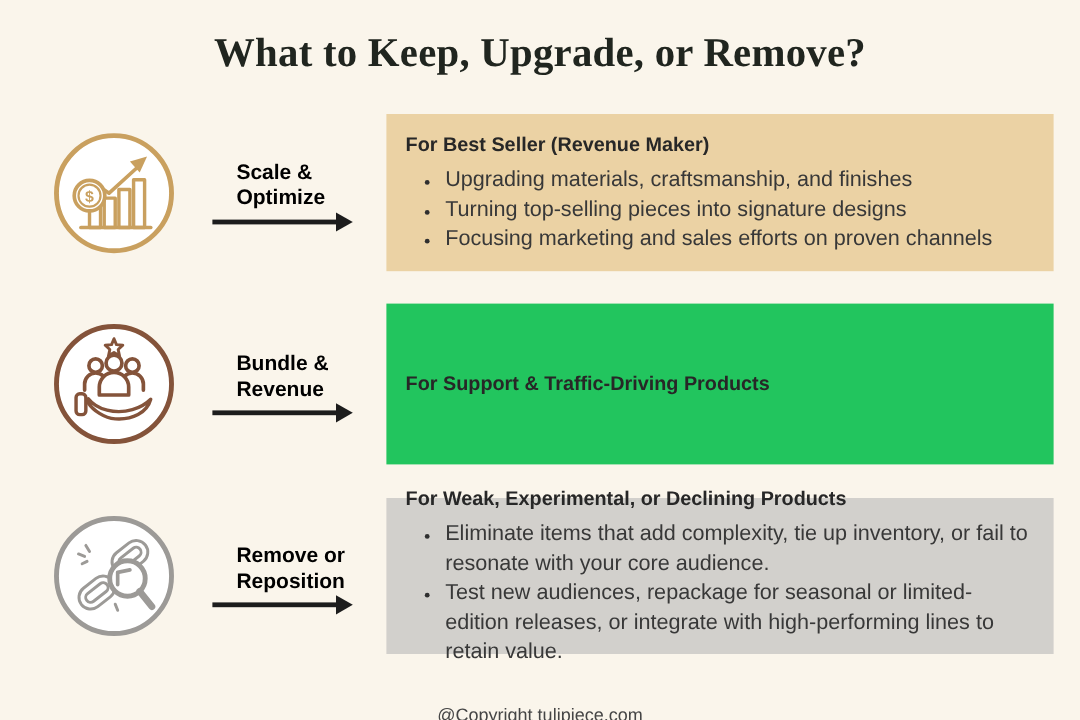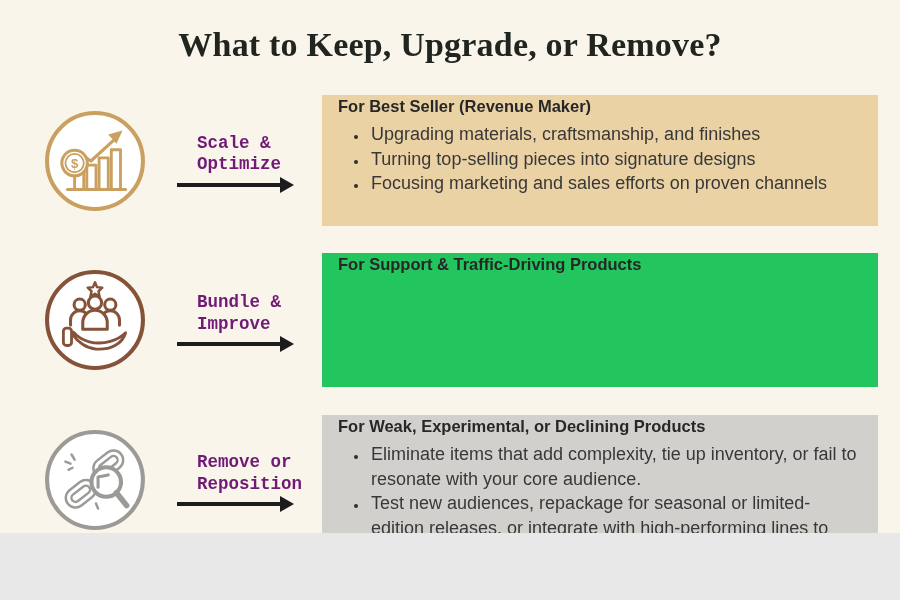--- a/index.html
+++ b/index.html
@@ -1,19 +1,19 @@
 <!DOCTYPE html>
 <html><head>
 <meta charset="utf-8">
 <style>
   * { margin:0; padding:0; box-sizing:border-box; }
   html,body { background:#e8e8e8; }
   .canvas {
     position:relative;
-    width:900px; height:533px;
+    width:900px; height:600px;
     margin:0 auto;
     background:#FAF5EB;
     font-family:"Liberation Sans", sans-serif;
     overflow:hidden;
   }
   .title {
     position:absolute; top:26px; left:0; width:100%;
     text-align:center;
     font-family:"Liberation Serif", serif;
     font-size:34px; font-weight:700;
@@ -28,41 +28,41 @@
   .icon-wrap {
     position:absolute; left:44px; top:50%;
     transform:translateY(-50%);
     width:102px; height:102px;
   }
   .icon-wrap svg { width:100%; height:100%; display:block; }
 
   .step-label {
     position:absolute; left:197px; top:calc(50% - 28px);
     font-size:17.5px; font-weight:bold; line-height:21.5px;
-    color:#701a75; white-space:nowrap;font-family:Liberation Mono, monospace;
+    color:#000000; white-space:nowrap;
   }
   .arrow {
     position:absolute; left:177px; top:calc(50% + 16px);
     width:117px; height:16px; color:#1C1C1C;
   }
   .arrow .shaft {
     position:absolute; left:0; top:6px; width:104px; height:4px;
     background:currentColor;
   }
   .arrow .head {
     position:absolute; right:0; top:0;
     width:0; height:0;
     border-left:14px solid currentColor;
     border-top:8px solid transparent;
     border-bottom:8px solid transparent;
   }
 
   .box {
     position:absolute; left:322px; width:556px; height:100%;
-    display:flex; flex-direction:column; 
+    display:flex; flex-direction:column; justify-content:center;
     padding:0 16px;
   }
   .box-heading {
     font-size:16.5px; font-weight:bold; line-height:23px;
     color:#272727;
   }
   .box ul { margin:4px 0 0; padding-left:30px; list-style:disc; }
   .box li {
     font-size:18px; line-height:24.5px; color:#383838;
     padding-left:3px;
@@ -125,21 +125,21 @@
         <path d="M26,55 v-5 a9,9 0 0 1 18,0 v5" stroke-width="3"></path>
         <path d="M56,55 v-5 a9,9 0 0 1 18,0 v5" stroke-width="3"></path>
         <circle cx="50" cy="33" r="6.5" fill="#FFFFFF" stroke-width="3"></circle>
         <path d="M38,59 v-6.5 a12,12 0 0 1 24,0 V59 z" fill="#FFFFFF" stroke-width="3"></path>
         <rect x="19" y="58" width="8" height="17" rx="3" stroke-width="2.8"></rect>
         <path d="M29,62 c7,9 22,13 36,9 c6,-1.7 11,-4.5 15,-8.5 c-3,11 -15,17 -29,16 c-9,-0.6 -18,-7 -22,-13 z" stroke-width="2.8"></path>
       </svg>
     </div>
     <div class="step-label">
       <div>Bundle &amp;</div>
-      <div>Improve</div>
+      <div>Revenue</div>
     </div>
     <div class="arrow">
       <div class="shaft"></div>
       <div class="head"></div>
     </div>
     <div class="box" style="background-color: #22c55e;">
       <div class="box-heading">For Support &amp; Traffic-Driving Products</div>
     </div>
   </div>
 

